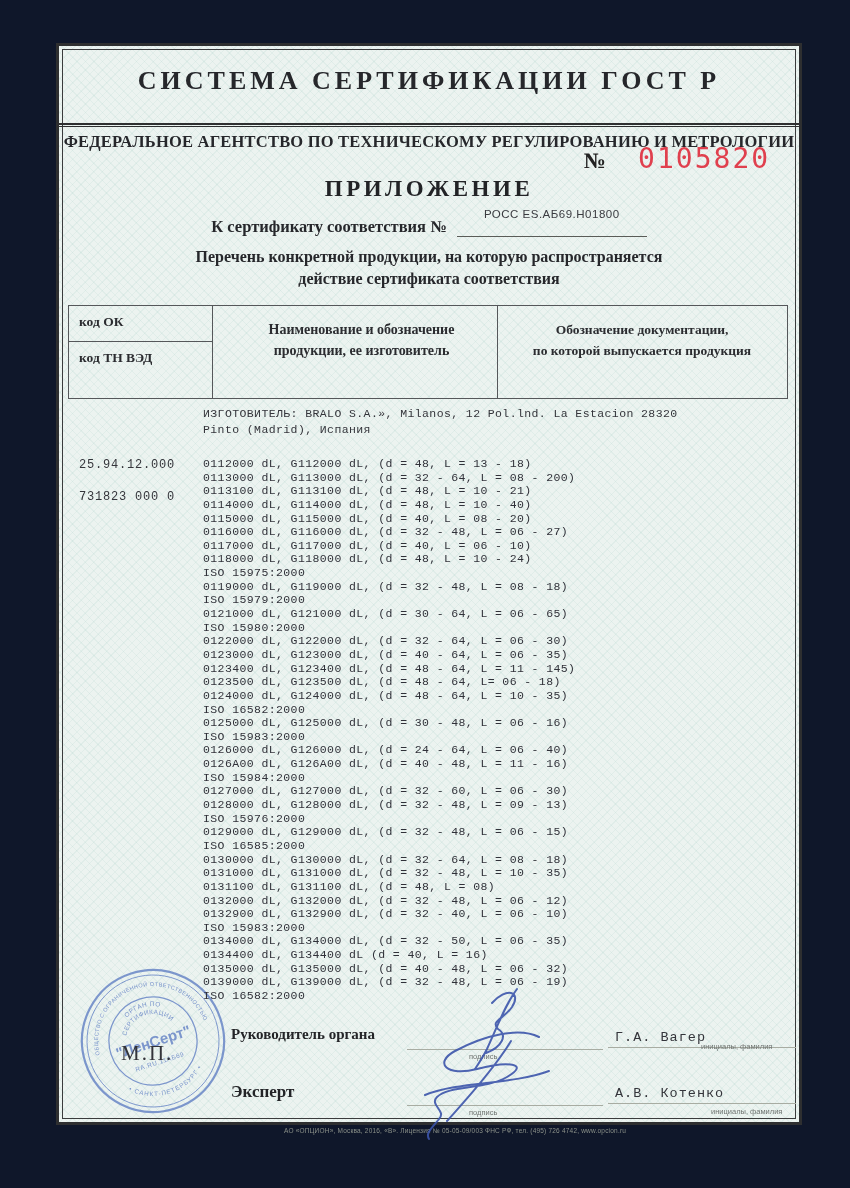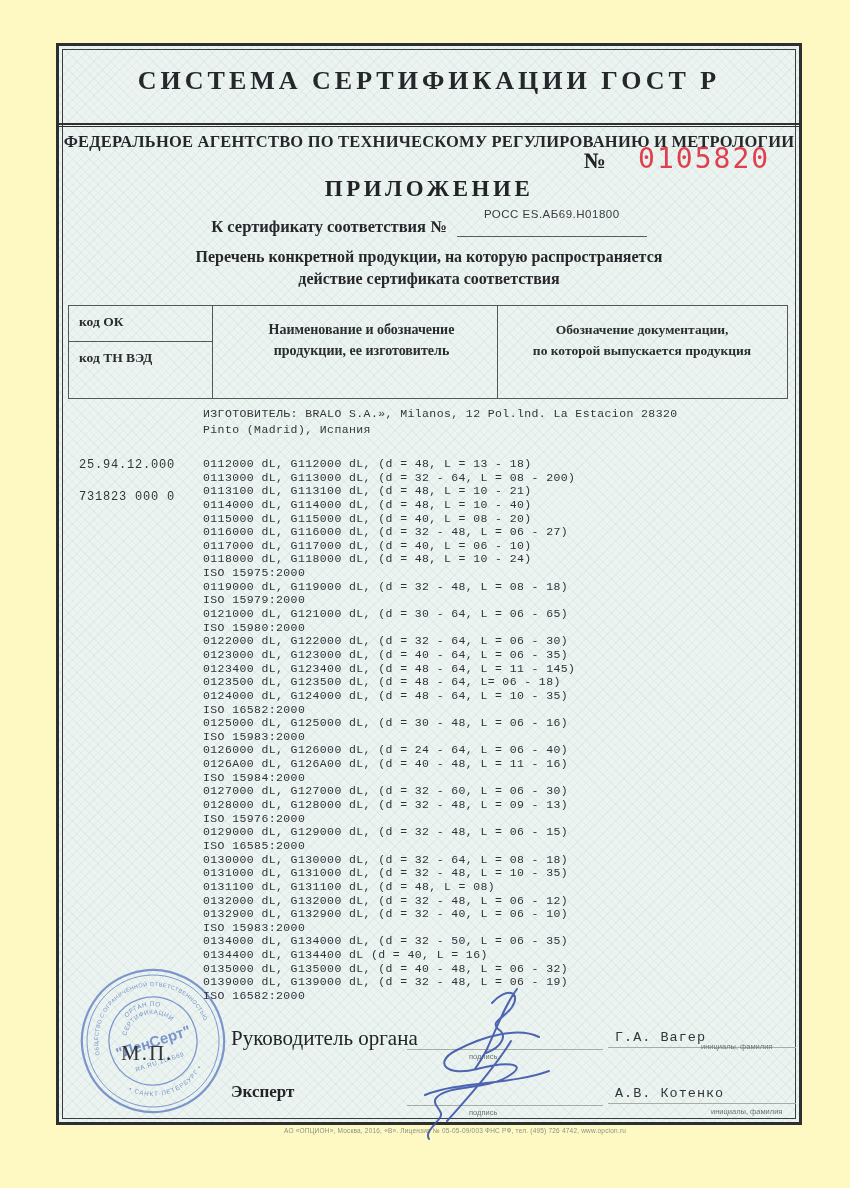--- a/index.html
+++ b/index.html
@@ -1,17 +1,17 @@
 <!DOCTYPE html>
 <html><head>
 <meta charset="utf-8">
 <style>
   html,body{margin:0;padding:0;}
   body{width:850px;height:1188px;font-family:"Liberation Serif",serif;}
-  .page{position:relative;width:850px;height:1188px;background:#fef9c3;overflow:hidden;}
+  .page{position:relative;width:850px;height:1188px;background:#0f172a;overflow:hidden;}
   .frame{position:absolute;left:56px;top:43px;width:740px;height:1076px;
          border:3px solid #2e2f30;
          background-color:#ecf3f0;
          background-image:
            repeating-linear-gradient(45deg, rgba(146,196,186,0.13) 0 1px, transparent 1px 6px),
            repeating-linear-gradient(-45deg, rgba(146,196,186,0.13) 0 1px, transparent 1px 6px);}
   .frame-inner{position:absolute;inset:3px;border:1px solid #3a3b3c;pointer-events:none;}
   .abs{position:absolute;}
   .ctr{left:0;width:100%;text-align:center;}
   .title1{top:20px;font-size:26px;font-weight:bold;letter-spacing:4px;color:#26272b;}
@@ -38,21 +38,21 @@
   .tbl .c3{position:absolute;left:428px;width:290px;top:13px;text-align:center;font-size:13.5px;font-weight:600;color:#2b2c30;line-height:21px;}
   .mono{font-family:"Liberation Mono",monospace;color:#34353b;}
   .manu{left:144px;top:354px;font-size:11.5px;line-height:16px;white-space:pre;letter-spacing:0.4px;margin-top:6px;}
   .codeok{left:20px;top:412px;font-size:12px;letter-spacing:0.8px;}
   .codetn{left:20px;top:444px;font-size:12px;letter-spacing:0.8px;}
   .plist{left:144px;top:411px;z-index:3;}
   .pline{font-family:"Liberation Mono",monospace;font-size:11.5px;line-height:13.65px;height:13.65px;
          white-space:pre;color:#303139;letter-spacing:0.4px;}
   .stamp{left:19px;top:920px;z-index:1;opacity:0.88;}
   .mp{left:62px;top:995px;font-size:21px;color:#33343a;letter-spacing:2px;z-index:4;}
-  .sigrow-label1{left:172px;top:980px;font-size:21px;font-weight:normal;color:#232427;z-index:4;}
+  .sigrow-label1{left:172px;top:980px;font-size:15px;font-weight:bold;color:#232427;z-index:4;}
   .sigrow-label2{left:172px;top:1036px;font-size:17px;font-weight:bold;color:#232427;z-index:4;}
   .sline{border-bottom:1px solid #a8aca2;height:0;z-index:2;}
   .sl1{left:348px;top:1003px;width:196px;}
   .sl2{left:348px;top:1059px;width:196px;}
   .nl1{left:549px;top:1001px;width:188px;border-bottom:1px solid #a8aca2;height:0;}
   .nl2{left:549px;top:1057px;width:188px;border-bottom:1px solid #a8aca2;height:0;}
   .cap{font-family:"Liberation Sans",sans-serif;font-size:7.5px;color:#6e7370;z-index:4;}
   .cap-p1{left:410px;top:1006px;}
   .cap-p2{left:410px;top:1062px;}
   .cap-n1{left:642px;top:996px;}

